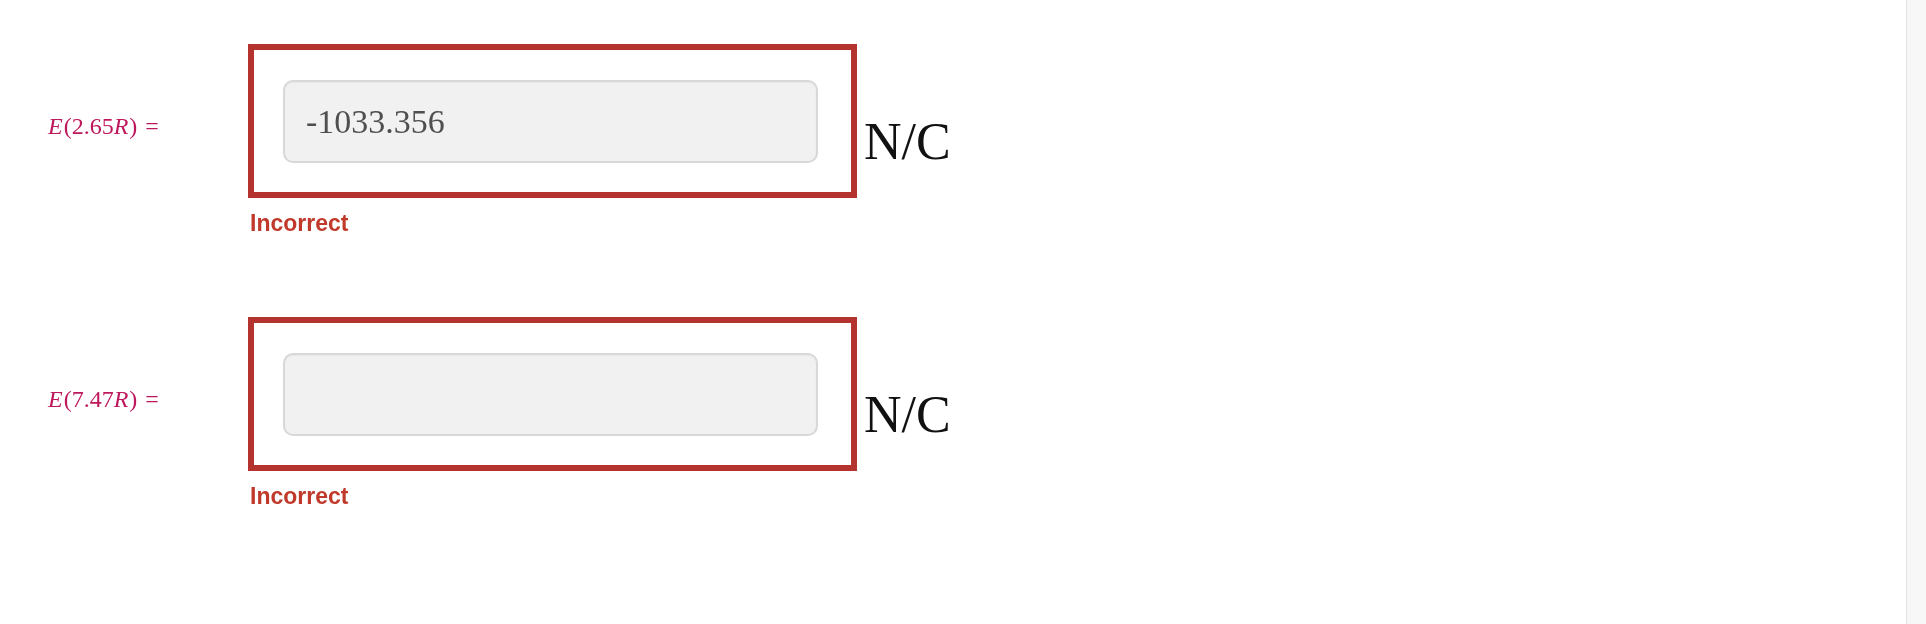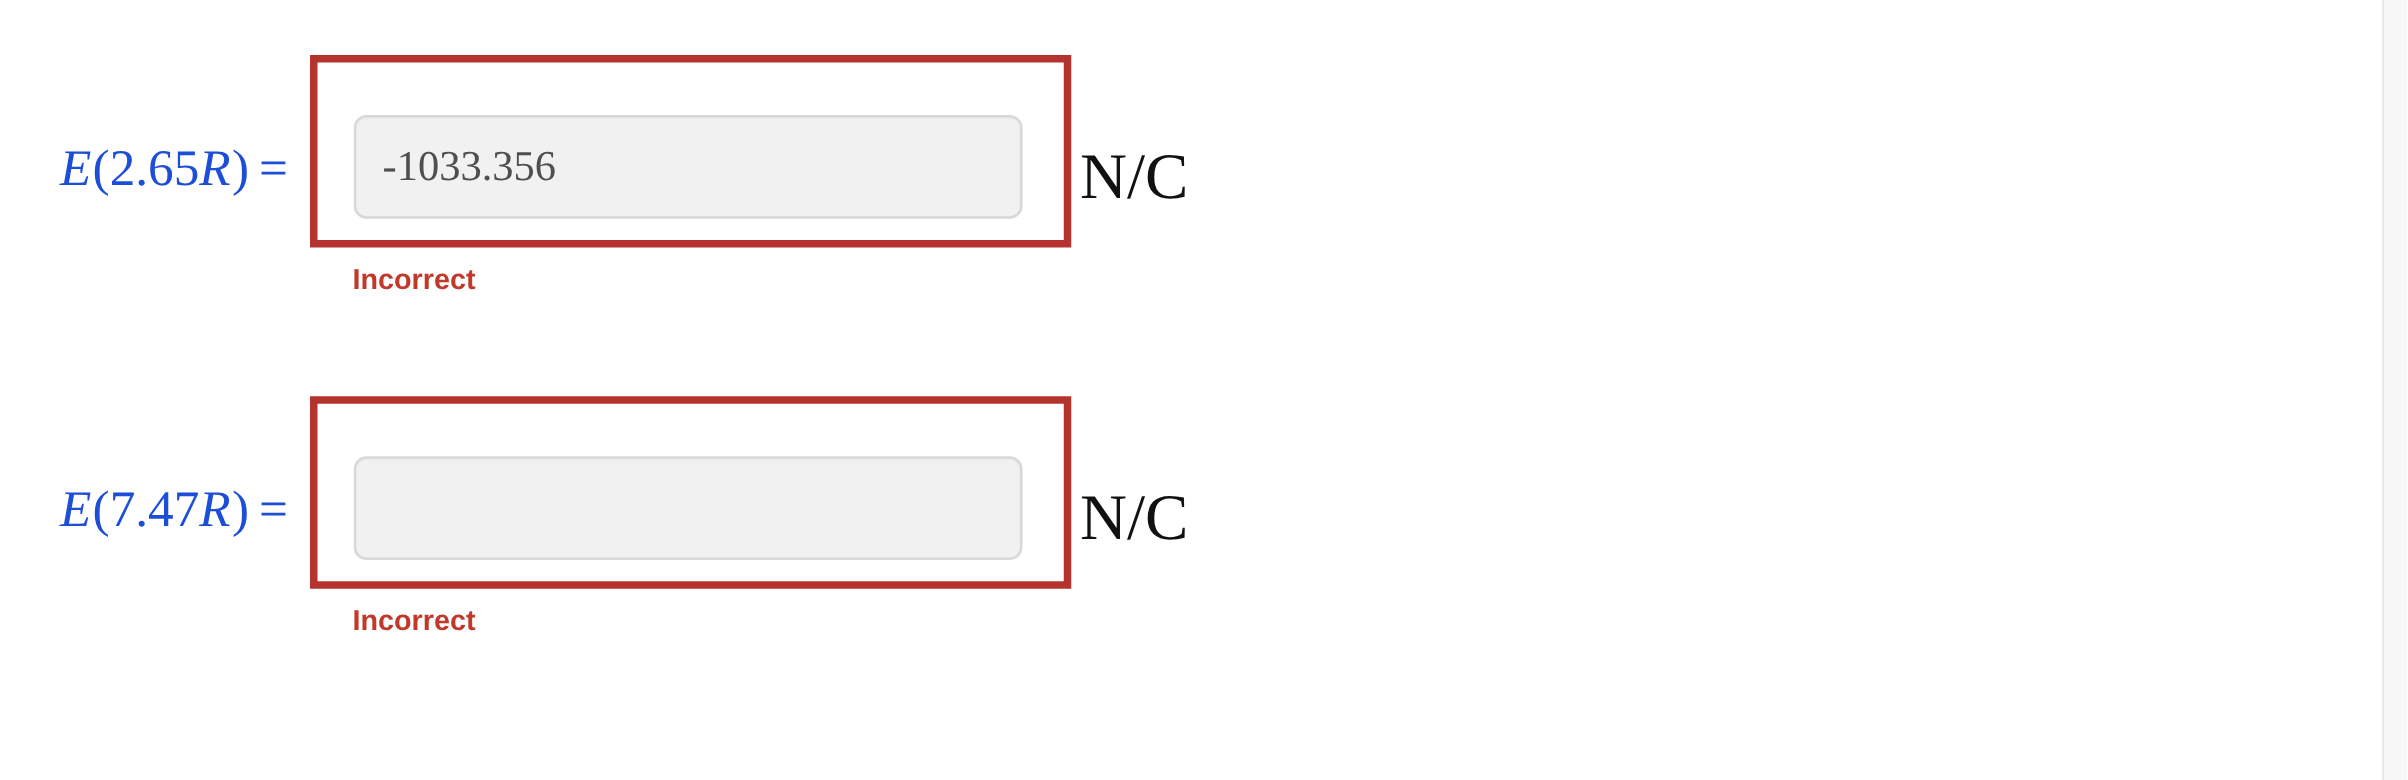--- a/index.html
+++ b/index.html
@@ -24,22 +24,22 @@
     height: 250px;
   }
   .row-0 { top: 44px; }
   .row-1 { top: 317px; }
 
   .math-label {
     position: absolute;
     left: 48px;
     top: 70px;
     font-family: "Liberation Serif", serif;
-    font-size: 41px;
-    color: #1d4ed8;
+    font-size: 24px;
+    color: #be185d;
     white-space: nowrap;
     line-height: 1;
   }
   .math-label .it {
     font-style: italic;
     padding-right: 1px;
   }
   .math-label .eq {
     margin-left: 8px;
   }
@@ -50,21 +50,21 @@
     top: 0;
     width: 609px;
     height: 154px;
     box-sizing: border-box;
     border: 6px solid #b5332e;
     background: #ffffff;
   }
   .answer-input {
     position: absolute;
     left: 283px;
-    top: 48px;
+    top: 36px;
     width: 535px;
     height: 83px;
     box-sizing: border-box;
     background: #f1f1f1;
     border: 2px solid #d8d8d8;
     border-radius: 10px;
     font-family: "Liberation Serif", serif;
     font-size: 34px;
     color: #4f4f4f;
     padding: 0 0 0 21px;
@@ -83,21 +83,20 @@
   }
   .status-label {
     position: absolute;
     left: 250px;
     top: 168px;
     font-family: "Liberation Sans", sans-serif;
     font-size: 23px;
     font-weight: 700;
     color: #c0392b;
     line-height: 1;
-    margin-left: 32px;
   }
 
   .scrollbar-track {
     position: absolute;
     right: 0;
     top: 0;
     width: 19px;
     height: 624px;
     background: #f7f7f7;
     border-left: 1px solid #e2e2e2;

